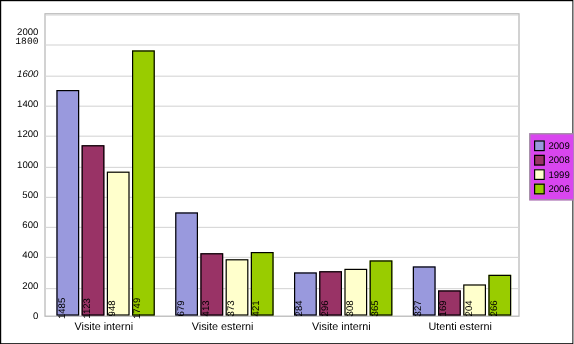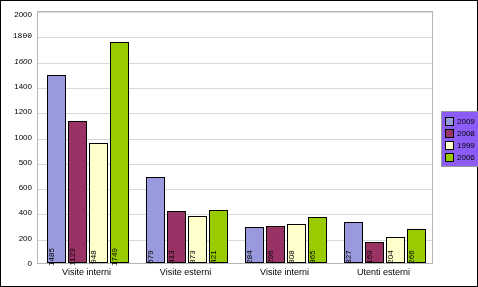--- a/index.html
+++ b/index.html
@@ -99,21 +99,21 @@
     text-align: center;
     white-space: nowrap;
     transform: translateX(-50%);
   }
   
   #legend {
     position: absolute;
     left: 440px;
     top: 110px;
     border: 1px solid #9a9a9a;
-    background: #8b5cf6;
+    background: #d946ef;
     padding: 3px 3px 3px 3px;
     box-sizing: border-box;
   }
   .legend-row {
     display: flex;
     align-items: center;
     height: 12px;
     margin: 0;
   }
   .legend-swatch {
@@ -138,21 +138,21 @@
       <div class="y-tick" style="top: 253px;">0</div>
       <div class="y-tick" style="top: 228px;">200</div>
       <div class="y-tick" style="top: 202px;">400</div>
       <div class="y-tick" style="top: 177px;">600</div>
       <div class="y-tick" style="top: 152px;">500</div>
       <div class="y-tick" style="top: 127px;">1000</div>
       <div class="y-tick" style="top: 101px;">1200</div>
       <div class="y-tick" style="top: 76px; margin-left: 16px;">1400</div>
       <div class="y-tick" style="top: 51px; font-style: italic;">1600</div>
       <div class="y-tick" style="top: 25px; font-family: Liberation Mono, monospace;">1800</div>
-      <div class="y-tick" style="top: 4px; text-align: right;">2000</div>
+      <div class="y-tick" style="top: 16px; text-align: right;">2000</div>
     </div>
 
   <div id="plot-area">
       <div class="gridline" style="top: 228px;"></div>
       <div class="gridline" style="top: 202px;"></div>
       <div class="gridline" style="top: 177px;"></div>
       <div class="gridline" style="top: 152px;"></div>
       <div class="gridline" style="top: 127px;"></div>
       <div class="gridline" style="top: 101px;"></div>
       <div class="gridline" style="top: 76px;"></div>

